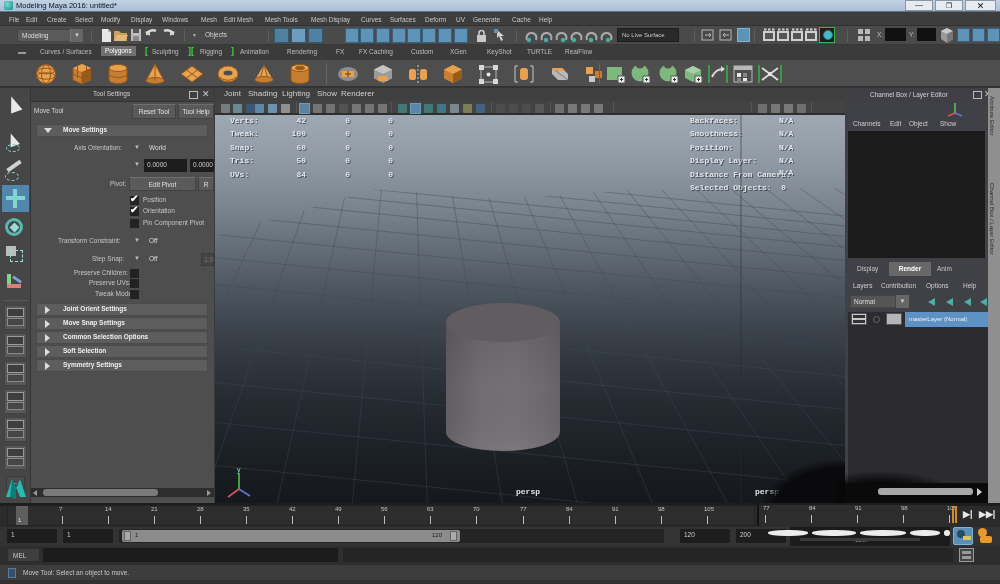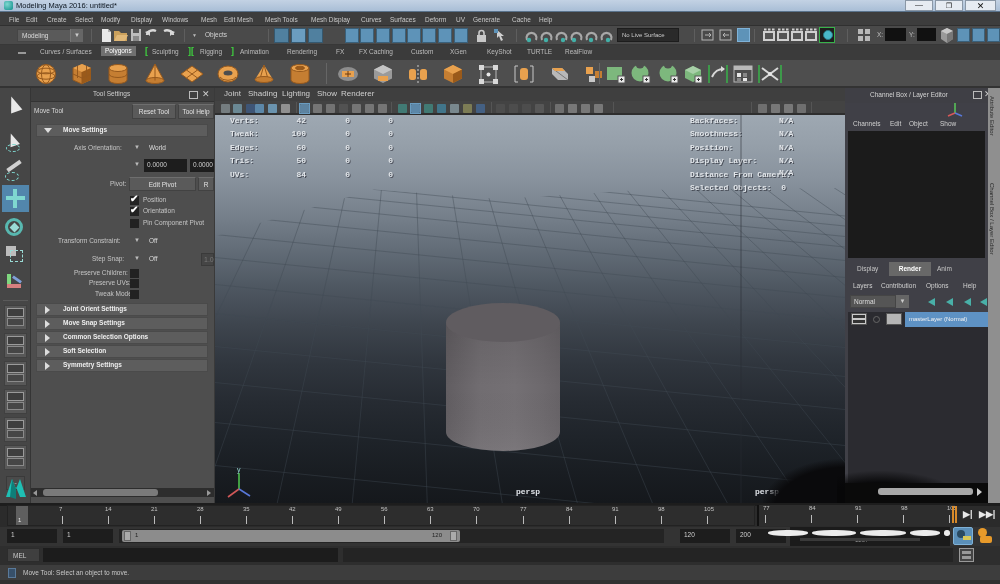--- a/index.html
+++ b/index.html
@@ -541,21 +541,21 @@
           <ellipse cx="60" cy="22.5" rx="57" ry="19.5" fill="#605c60"></ellipse>
         </svg>
         <span class="abs hud" style="left:15px;top:1px;">Verts:</span>
         <span class="abs hud" style="left:61px;top:1px;width:30px;text-align:right;">42</span>
         <span class="abs hud" style="left:125px;top:1px;width:10px;text-align:right;">0</span>
         <span class="abs hud" style="left:168px;top:1px;width:10px;text-align:right;">0</span>
         <span class="abs hud" style="left:15px;top:14px;">Tweak:</span>
         <span class="abs hud" style="left:61px;top:14px;width:30px;text-align:right;">100</span>
         <span class="abs hud" style="left:125px;top:14px;width:10px;text-align:right;">0</span>
         <span class="abs hud" style="left:168px;top:14px;width:10px;text-align:right;">0</span>
-        <span class="abs hud" style="left:15px;top:28px;">Edges:</span>
+        <span class="abs hud" style="left:15px;top:28px;">Snap:</span>
         <span class="abs hud" style="left:61px;top:28px;width:30px;text-align:right;">60</span>
         <span class="abs hud" style="left:125px;top:28px;width:10px;text-align:right;">0</span>
         <span class="abs hud" style="left:168px;top:28px;width:10px;text-align:right;">0</span>
         <span class="abs hud" style="left:15px;top:41px;">Tris:</span>
         <span class="abs hud" style="left:61px;top:41px;width:30px;text-align:right;">50</span>
         <span class="abs hud" style="left:125px;top:41px;width:10px;text-align:right;">0</span>
         <span class="abs hud" style="left:168px;top:41px;width:10px;text-align:right;">0</span>
         <span class="abs hud" style="left:15px;top:55px;">UVs:</span>
         <span class="abs hud" style="left:61px;top:55px;width:30px;text-align:right;">84</span>
         <span class="abs hud" style="left:125px;top:55px;width:10px;text-align:right;">0</span>

